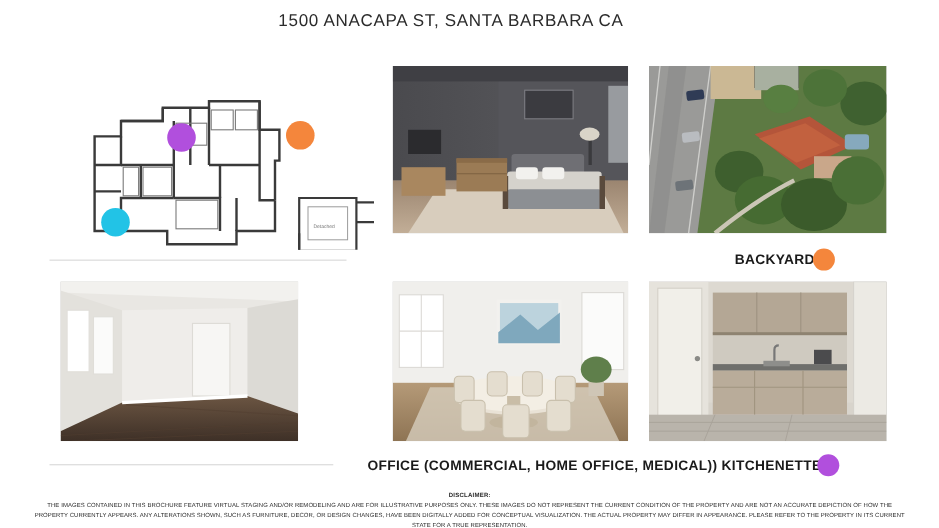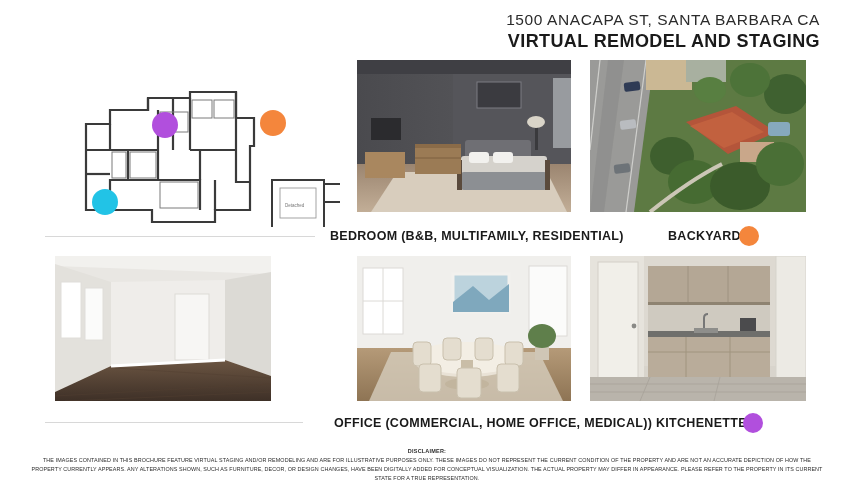--- a/index.html
+++ b/index.html
@@ -19,21 +19,21 @@
     position: absolute;
     inset: 0;
   }
 
   
   .header {
     position: absolute;
     top: 10px;
     left: 0;
     width: 820px;
-    text-align: right;
+    text-align: center;
   }
   .header .line1 {
     font-size: 15.5px;
     letter-spacing: 0.6px;
     font-weight: 400;
     color: #2b2b2b;
     line-height: 20px;
   }
   .header .line2 {
     font-size: 18px;
@@ -134,21 +134,20 @@
     color: #2b2b2b;
   }
 </style>
 </head>
 <body>
 
 <div class="page">
 
   <div class="header">
     <div class="line1">1500 ANACAPA ST, SANTA BARBARA CA</div>
-    <div class="line2">VIRTUAL REMODEL AND STAGING</div>
   </div>
 
   <div class="floorplan">
     <svg width="300" height="165" viewBox="0 0 300 165">
       <g fill="none" stroke="#3a3a3a" stroke-width="2.2">
 
         <path d="M46 88 L46 148 L112 148 L112 160 L175 160 L175 148 L210 148 L210 120"></path>
         <path d="M46 88 L46 62 L70 62 L70 48 L108 48 L108 36 L150 36 L150 30 L196 30 L196 56 L214 56 L214 84 L210 84 L210 120"></path>
 
         <path d="M70 62 L70 88 L46 88"></path>
@@ -402,21 +401,20 @@
         <line x1="0" y1="136" x2="216" y2="136"></line>
         <line x1="60" y1="121" x2="50" y2="145"></line>
         <line x1="130" y1="121" x2="124" y2="145"></line>
       </g>
     </svg>
   </div>
 
   <div class="divider div-row1"></div>
   <div class="divider div-row2"></div>
 
-  <div class="caption cap-bedroom">BEDROOM (B&amp;B, MULTIFAMILY, RESIDENTIAL)</div>
   <div class="caption cap-backyard">BACKYARD</div>
   <div class="dot dot-orange cap-dot cap-dot-backyard"></div>
 
   <div class="caption cap-office">OFFICE (COMMERCIAL, HOME OFFICE, MEDICAL))</div>
   <div class="caption cap-kitchen">KITCHENETTE</div>
   <div class="dot dot-purple cap-dot cap-dot-kitchen"></div>
 
   <div class="disclaimer-title">DISCLAIMER:</div>
   <div class="disclaimer-body">THE IMAGES CONTAINED IN THIS BROCHURE FEATURE VIRTUAL STAGING AND/OR REMODELING AND ARE FOR ILLUSTRATIVE PURPOSES ONLY. THESE IMAGES DO NOT REPRESENT THE CURRENT CONDITION OF THE PROPERTY AND ARE NOT AN ACCURATE DEPICTION OF HOW THE PROPERTY CURRENTLY APPEARS. ANY ALTERATIONS SHOWN, SUCH AS FURNITURE, DECOR, OR DESIGN CHANGES, HAVE BEEN DIGITALLY ADDED FOR CONCEPTUAL VISUALIZATION. THE ACTUAL PROPERTY MAY DIFFER IN APPEARANCE. PLEASE REFER TO THE PROPERTY IN ITS CURRENT STATE FOR A TRUE REPRESENTATION.</div>
 

